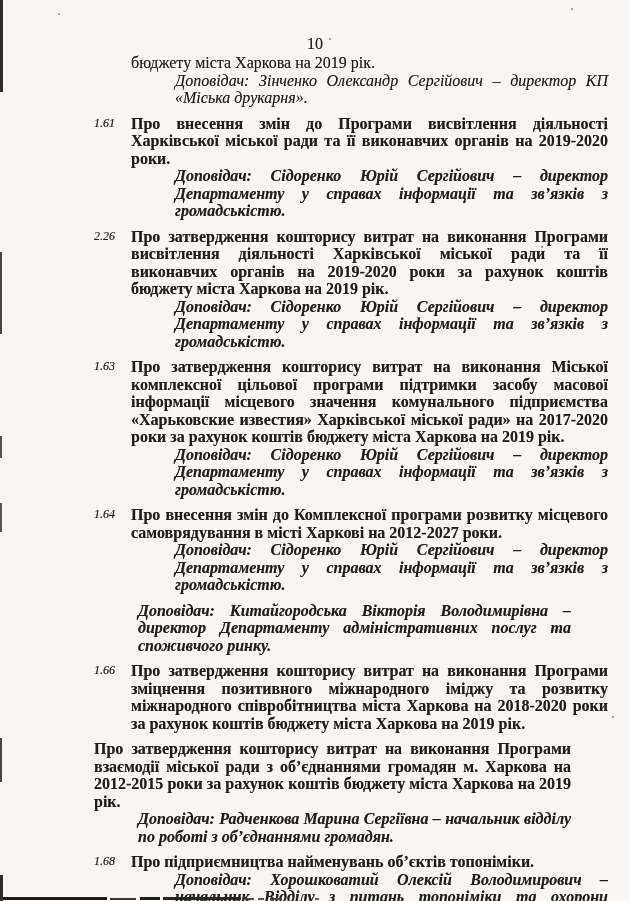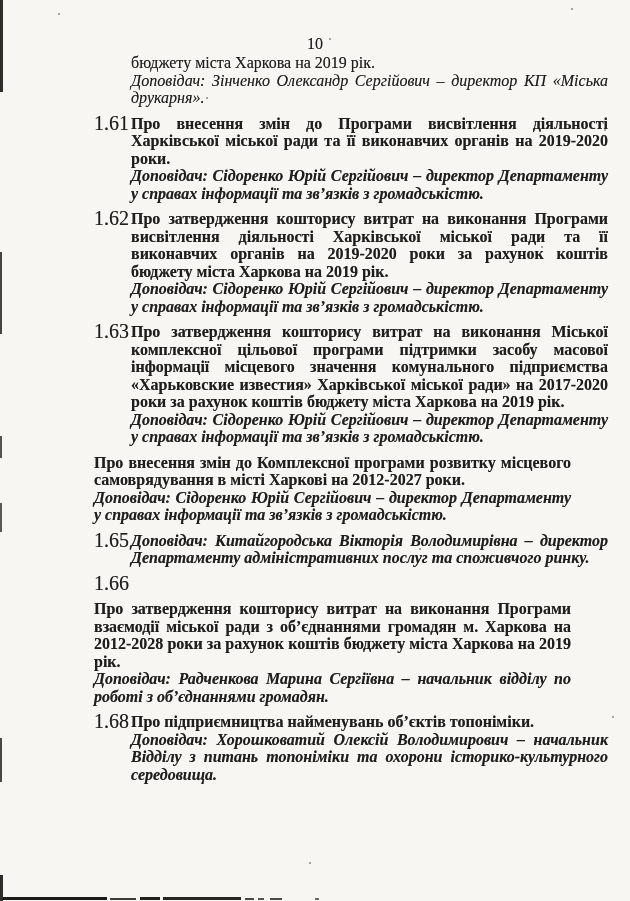--- a/index.html
+++ b/index.html
@@ -16,24 +16,24 @@
     position: absolute;
     top: 35px; left: 0; width: 630px;
     text-align: center;
     font-size: 16px; line-height: 17px;
   }
   .content {
     position: absolute;
     top: 54px; left: 94px; width: 514px;
   }
   p { margin: 0; font-size: 16px; line-height: 17.5px; text-align: justify; hyphens: none; }
-  .speaker { font-style: italic; }
+  .speaker { font-style: italic; margin-left: 44px; }
   .continuation { margin-left: 37px; width: 477px; }
   .item { display: flex; margin-top: 8px; }
-  .item-num { width: 37px; flex: none; font-size: 20px; line-height: 17.5px; }
+  .item-num { width: 37px; flex: none; font-size: 12px; line-height: 17.5px; font-style: italic; }
   .item-body { width: 477px; font-weight: bold; }
   
   .content, .page-number { text-shadow: 0 0 0.4px rgba(40,38,34,0.55); }
 
   
   .artifact { position: absolute; }
   .va1 { left: 0; top: 0;    width: 3px; height: 92px; background: #2e2d2b; }
   .va2 { left: 0; top: 252px; width: 2px; height: 82px; background: #45443f; }
   .va3 { left: 0; top: 436px; width: 2px; height: 22px; background: #55534d; }
   .va4 { left: 0; top: 503px; width: 2px; height: 29px; background: #5a5852; }
@@ -64,58 +64,59 @@
     <div id="items">
   <div class="item">
     <div class="item-num">1.61</div>
     <div class="item-body">
       <p class="title">Про внесення змін до Програми висвітлення діяльності Харківської міської ради та її виконавчих органів на 2019-2020 роки.</p>
       <p class="speaker">Доповідач: Сідоренко Юрій Сергійович – директор Департаменту у справах інформації та зв’язків з громадськістю.</p>
     </div>
   </div>
 
   <div class="item">
-    <div class="item-num">1.62</div>
+    <div class="item-num">2.26</div>
     <div class="item-body">
       <p class="title">Про затвердження кошторису витрат на виконання Програми висвітлення діяльності Харківської міської ради та її виконавчих органів на 2019-2020 роки за рахунок коштів бюджету міста Харкова на 2019 рік.</p>
       <p class="speaker">Доповідач: Сідоренко Юрій Сергійович – директор Департаменту у справах інформації та зв’язків з громадськістю.</p>
     </div>
   </div>
 
   <div class="item">
     <div class="item-num">1.63</div>
     <div class="item-body">
       <p class="title">Про затвердження кошторису витрат на виконання Міської комплексної цільової програми підтримки засобу масової інформації місцевого значення комунального підприємства «Харьковские известия» Харківської міської ради» на 2017-2020 роки за рахунок коштів бюджету міста Харкова на 2019 рік.</p>
       <p class="speaker">Доповідач: Сідоренко Юрій Сергійович – директор Департаменту у справах інформації та зв’язків з громадськістю.</p>
     </div>
   </div>
 
   <div class="item">
+    <div class="item-num">1.64</div>
     <div class="item-body">
       <p class="title">Про внесення змін до Комплексної програми розвитку місцевого самоврядування в місті Харкові на 2012-2027 роки.</p>
       <p class="speaker">Доповідач: Сідоренко Юрій Сергійович – директор Департаменту у справах інформації та зв’язків з громадськістю.</p>
     </div>
   </div>
 
   <div class="item">
-    <div class="item-num">1.65</div>
     <div class="item-body">
       <p class="speaker">Доповідач: Китайгородська Вікторія Володимирівна – директор Департаменту адміністративних послуг та споживчого ринку.</p>
     </div>
   </div>
 
   <div class="item">
     <div class="item-num">1.66</div>
     <div class="item-body">
+      <p class="title">Про затвердження кошторису витрат на виконання Програми зміцнення позитивного міжнародного іміджу та розвитку міжнародного співробітництва міста Харкова на 2018-2020 роки за рахунок коштів бюджету міста Харкова на 2019 рік.</p>
     </div>
   </div>
 
   <div class="item">
     <div class="item-body">
-      <p class="title">Про затвердження кошторису витрат на виконання Програми взаємодії міської ради з об’єднаннями громадян м. Харкова на 2012-2028 роки за рахунок коштів бюджету міста Харкова на 2019 рік.</p>
+      <p class="title">Про затвердження кошторису витрат на виконання Програми взаємодії міської ради з об’єднаннями громадян м. Харкова на 2012-2015 роки за рахунок коштів бюджету міста Харкова на 2019 рік.</p>
       <p class="speaker">Доповідач: Радченкова Марина Сергіївна – начальник відділу по роботі з об’єднаннями громадян.</p>
     </div>
   </div>
 
   <div class="item">
     <div class="item-num">1.68</div>
     <div class="item-body">
       <p class="title">Про підприємництва найменувань об’єктів топоніміки.</p>
       <p class="speaker">Доповідач: Хорошковатий Олексій Володимирович – начальник Відділу з питань топоніміки та охорони історико-культурного середовища.</p>
     </div>

